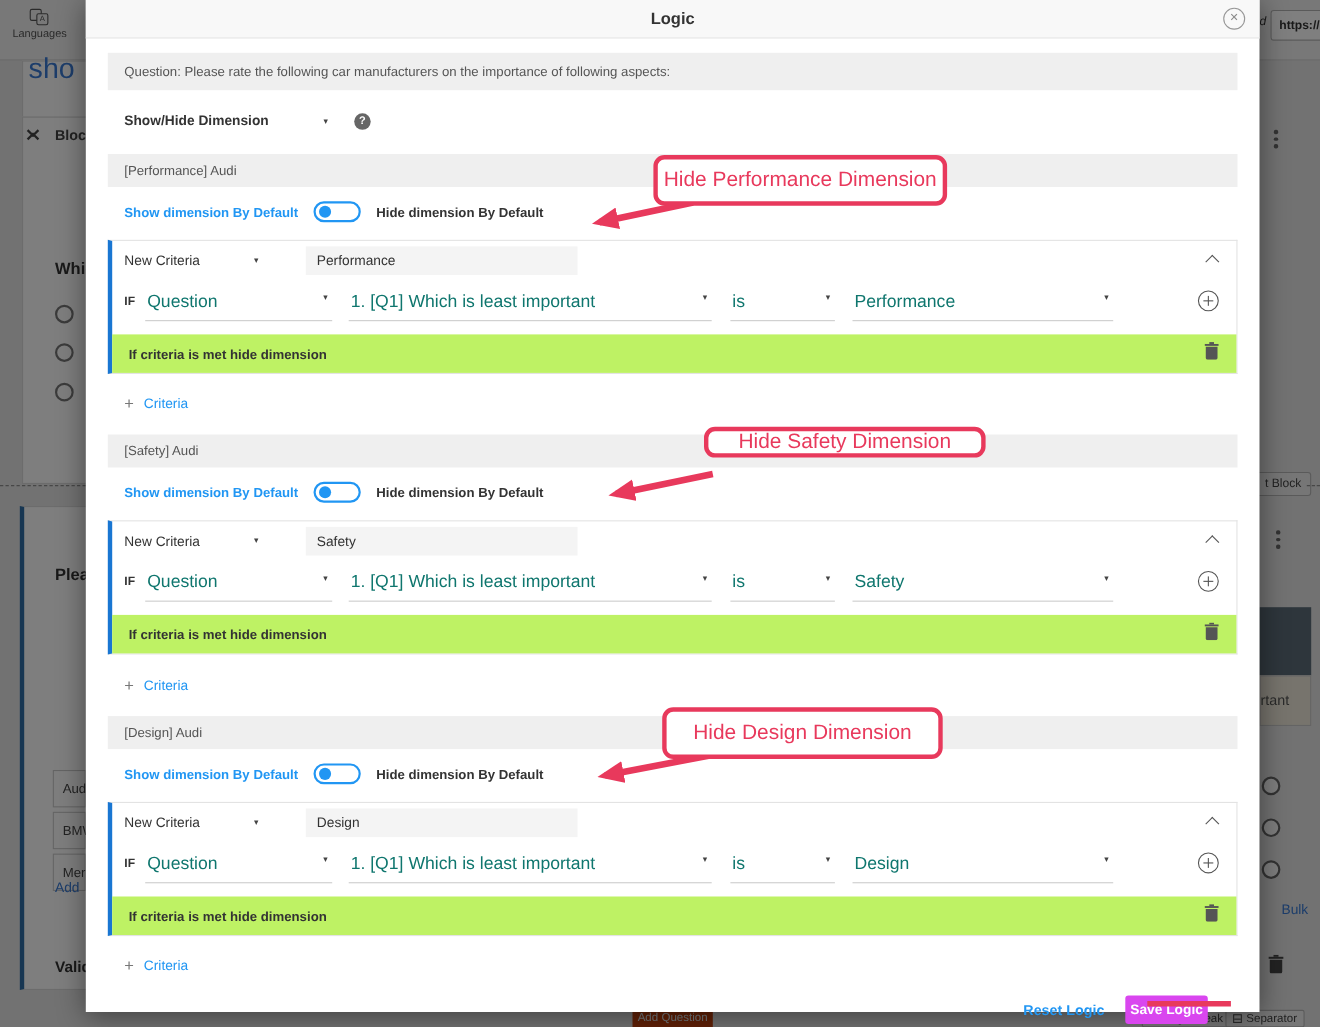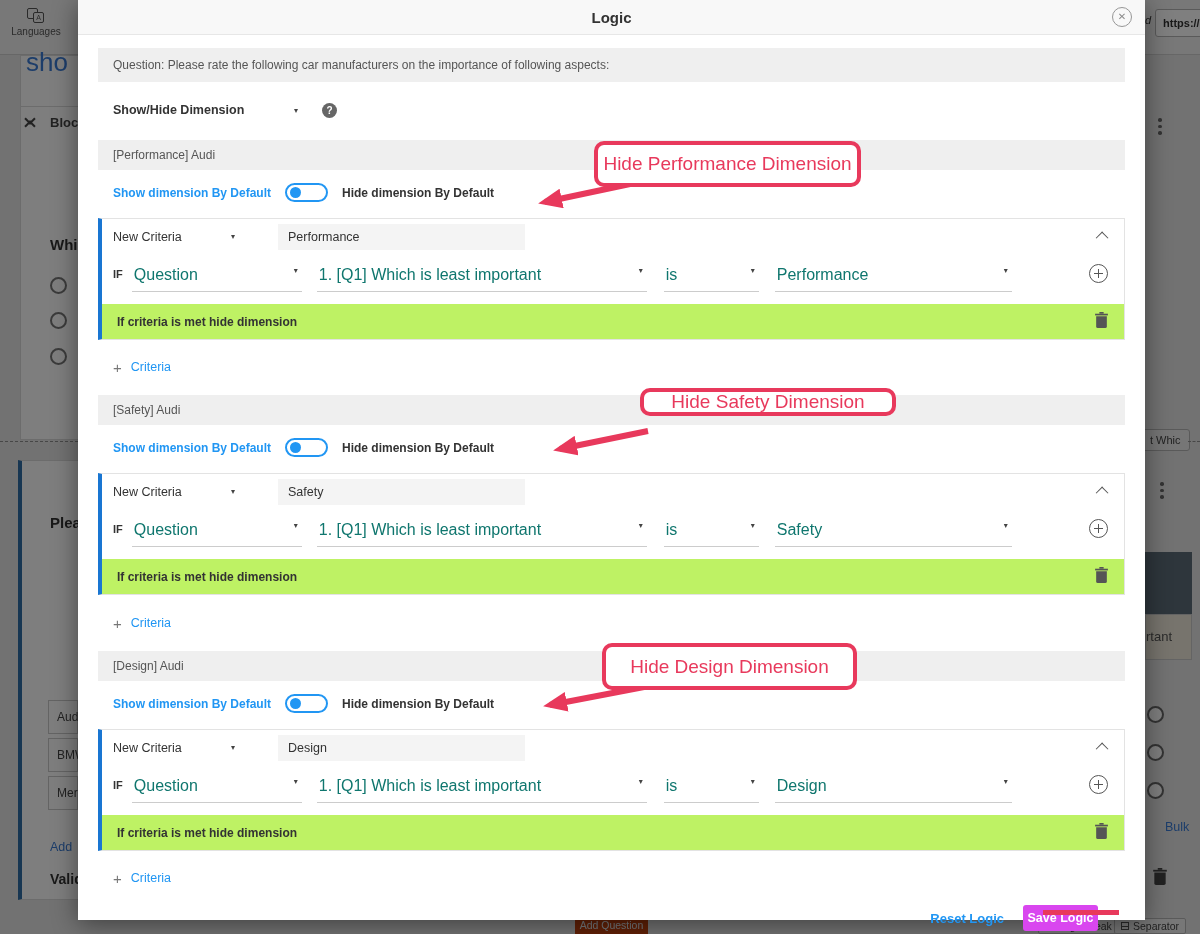--- a/index.html
+++ b/index.html
@@ -146,39 +146,39 @@
     <div class="radio-row" style="top:312px;">
         <span class="radio"></span>
         <span>S</span>
       </div>
     <div class="radio-row" style="top:348px;">
         <span class="radio"></span>
         <span>D</span>
       </div>
 
     <div class="dash-left"></div>
-    <div class="edit-block">t Whic</div>
+    <div class="edit-block">t Block</div>
     <div class="dash-right"></div>
 
     <div class="panel2"></div>
     <div class="kebab" style="left:1160px; top:482px;">
         <i></i>
         <i></i>
         <i></i>
       </div>
     <div class="please">Plea</div>
     <div class="dark-cell"></div>
     <div class="light-cell">rtant</div>
     <div class="m-cell" style="top:700px;">Aud</div>
     <div class="m-cell" style="top:738px;">BMW</div>
     <div class="m-cell" style="top:776px;">Mer</div>
     <div class="r-radio" style="top:706px;"></div>
     <div class="r-radio" style="top:744px;"></div>
     <div class="r-radio" style="top:782px;"></div>
-    <div class="blue-link" style="left:50px; top:840px;">Add</div>
+    <div class="blue-link" style="left:50px; top:800px;">Add</div>
     <div class="blue-link" style="left:1145px; top:820px;padding-left:20px;">Bulk</div>
     <div class="valida">Valida</div>
     <div class="bg-trash">
       <svg width="14" height="17" viewBox="0 0 12 15">
           <path d="M1 4h10v9.5a1.5 1.5 0 0 1-1.5 1.5h-7A1.5 1.5 0 0 1 1 13.5z" fill="#444"></path>
           <rect x="0" y="1.6" width="12" height="1.6" fill="#444"></rect>
           <rect x="4" y="0" width="4" height="1.6" fill="#444"></rect>
         </svg>
     </div>
     <div class="add-q-btn">Add Question</div>

